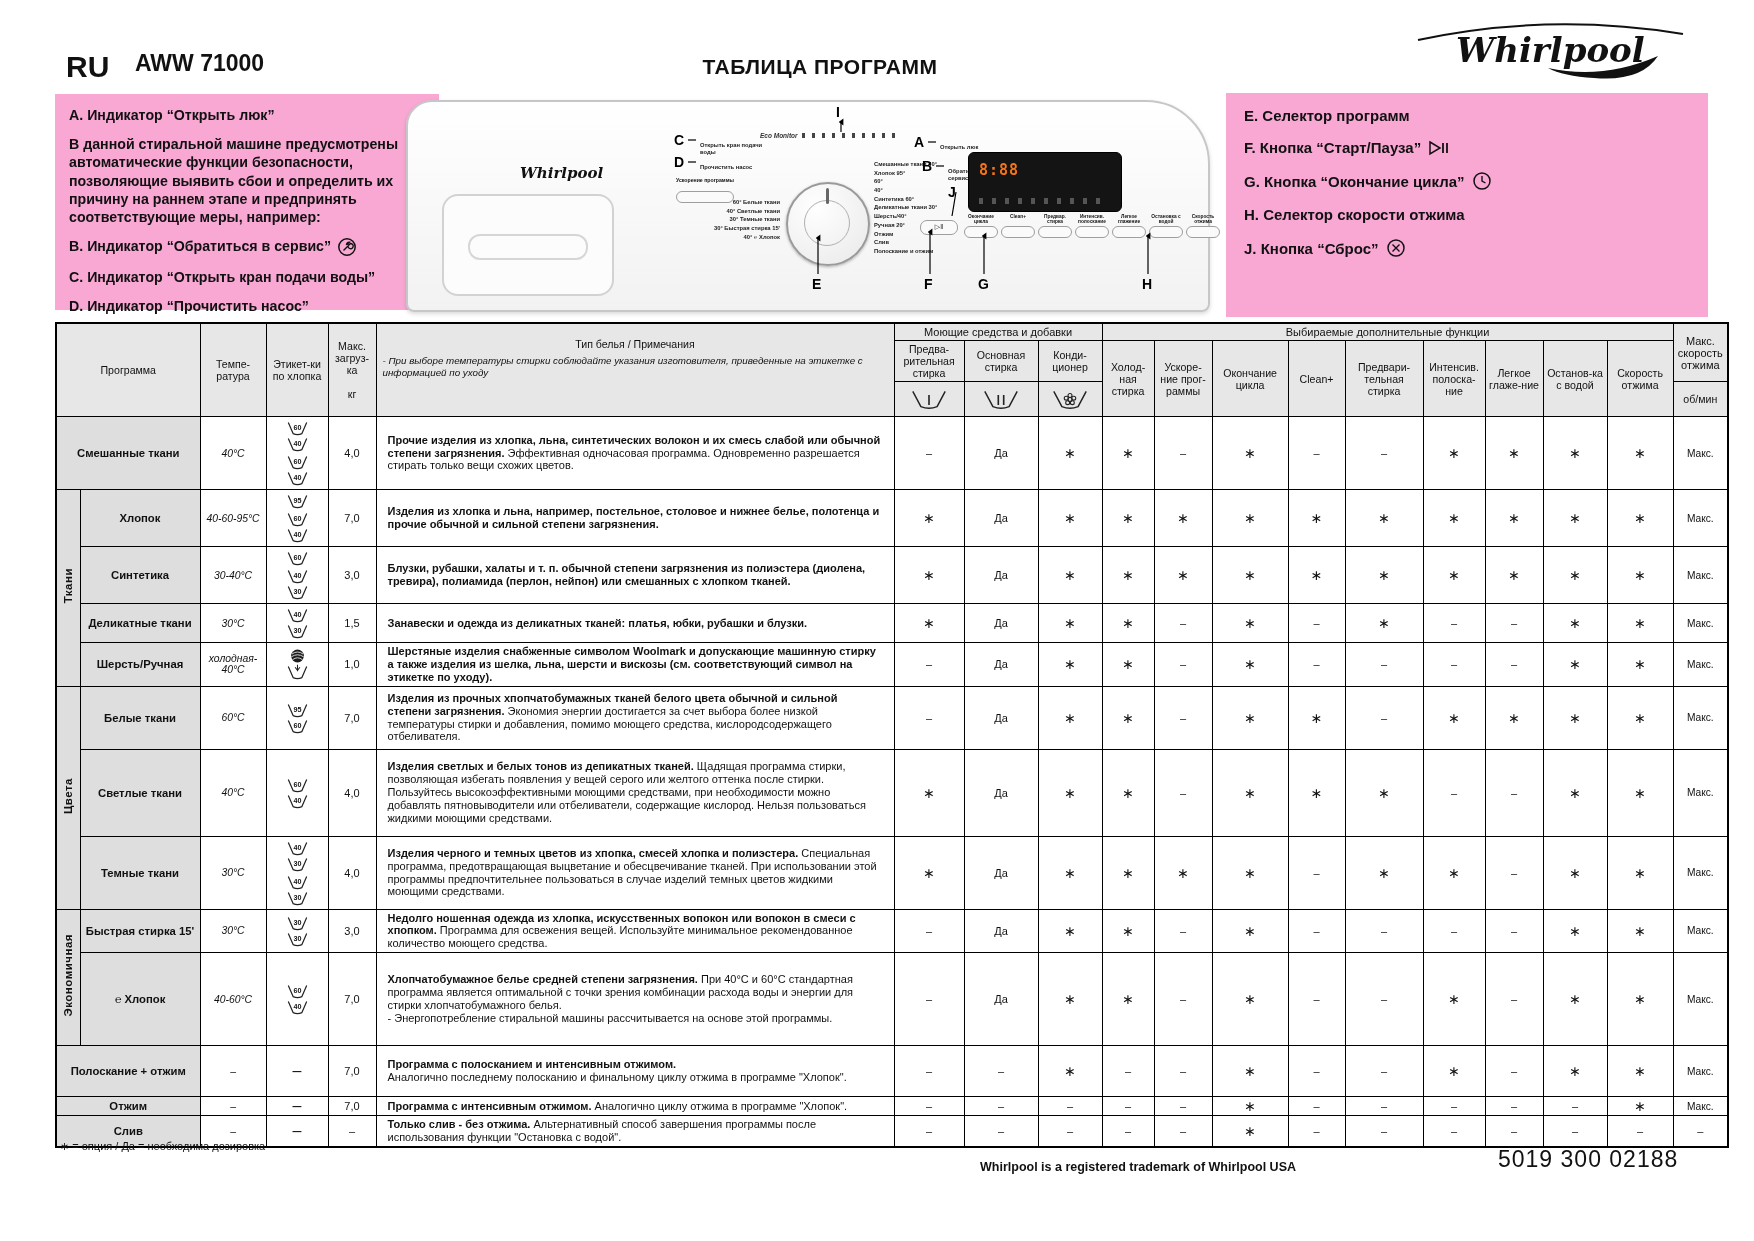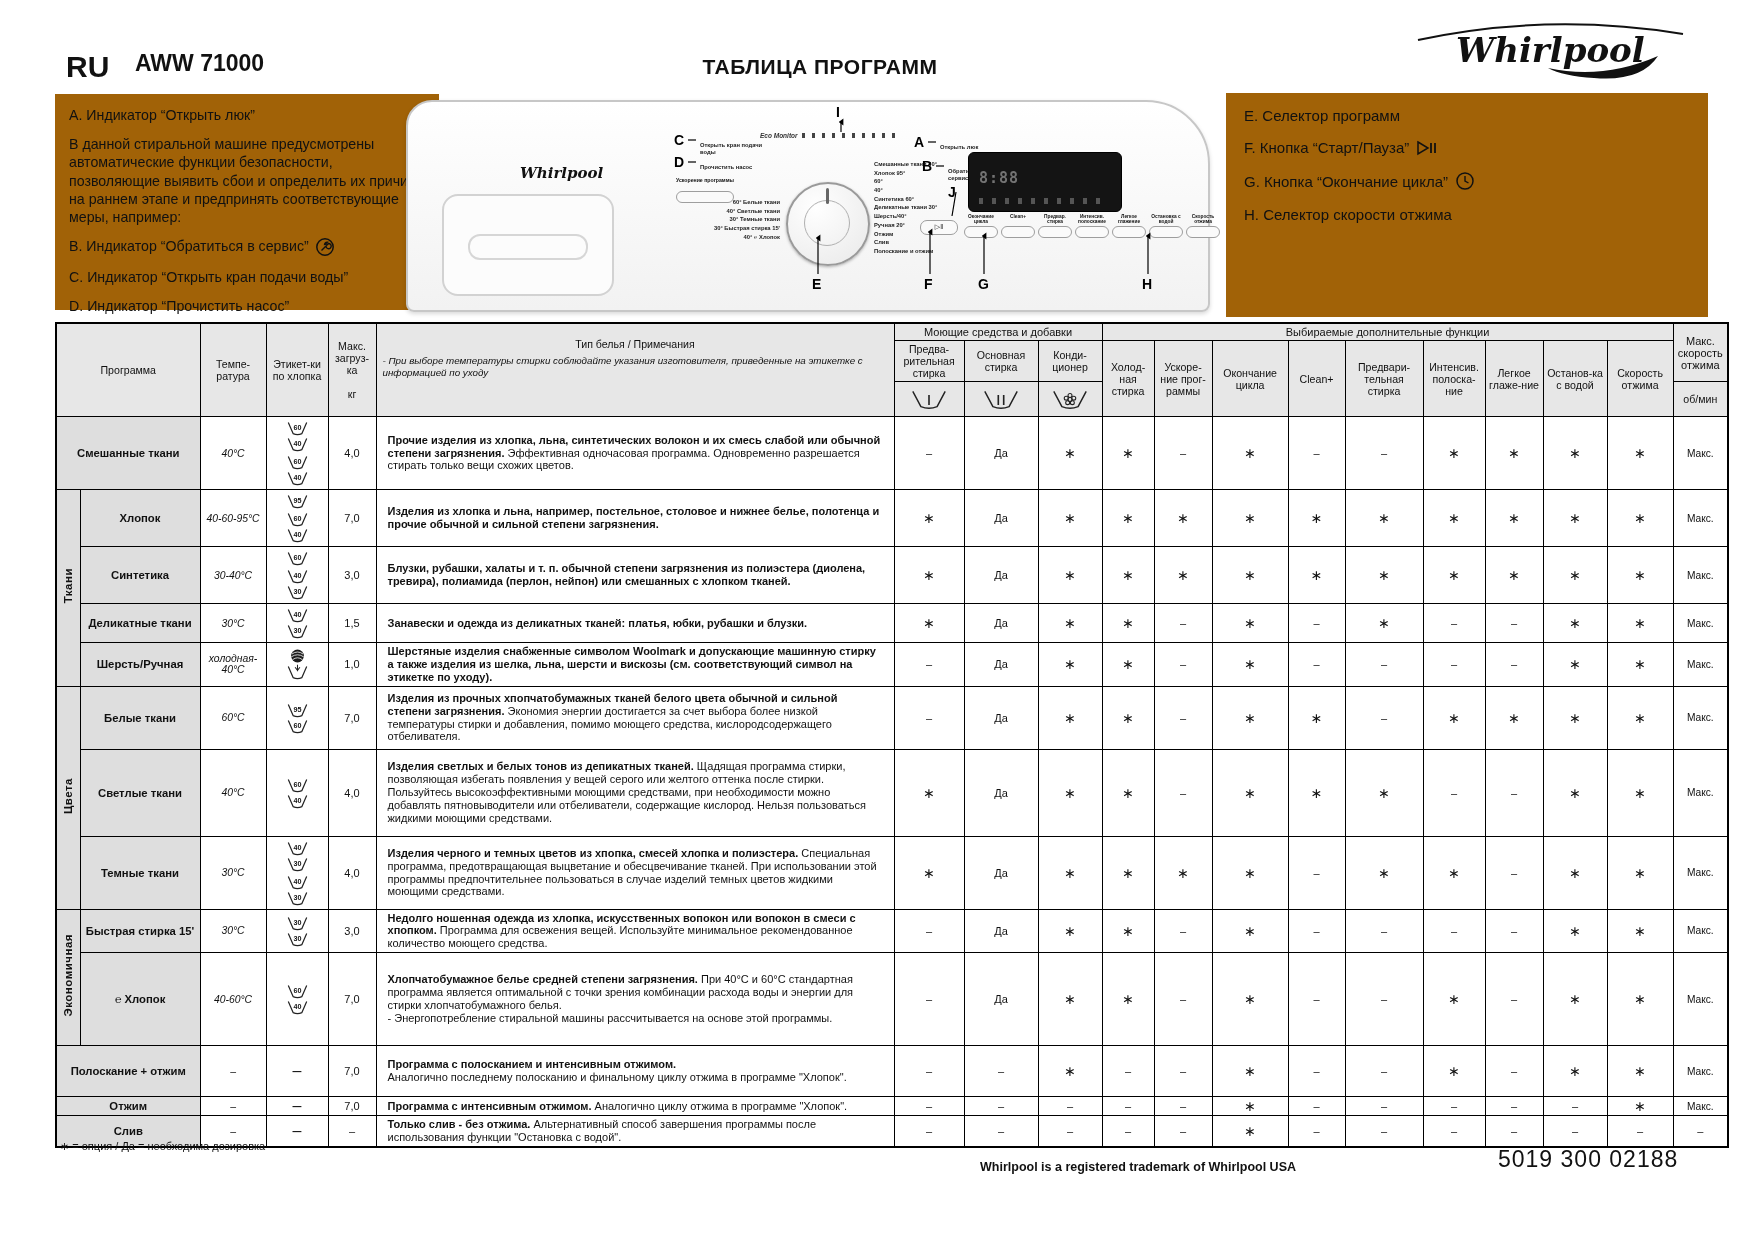--- a/index.html
+++ b/index.html
@@ -7,41 +7,41 @@
        font-family:"Liberation Sans","DejaVu Sans",sans-serif;overflow:hidden}
 
   
   .hdr-ru{position:absolute;left:66px;top:50px;font-size:30px;font-weight:bold}
   .hdr-model{position:absolute;left:135px;top:50px;font-size:23px;font-weight:bold}
   .hdr-title{position:absolute;left:550px;top:55px;width:540px;text-align:center;
              font-size:21px;font-weight:bold;letter-spacing:.5px}
   .logo{position:absolute;left:1398px;top:10px;width:300px;height:78px}
 
   
-  .infobox{position:absolute;background:#a16207;font-weight:normal}
+  .infobox{position:absolute;background:#f9a8d4;font-weight:bold}
   #left-box{left:55px;top:94px;width:356px;height:192px;padding:12px 14px;font-size:14.2px;line-height:1.28}
   #left-box .li{margin-bottom:11px;display:flex;align-items:flex-start;gap:6px}
   #right-box{left:1226px;top:93px;width:446px;height:196px;padding:14px 18px;font-size:15px}
   #right-box .li{margin-bottom:15px;display:flex;align-items:center;gap:7px}
   .inline-ic{display:inline-block;vertical-align:middle}
 
   
   #machine{position:absolute;left:400px;top:96px;width:812px;height:218px}
   .mbody{position:absolute;left:6px;top:4px;right:2px;bottom:2px;background:linear-gradient(#ffffff,#f2f2f2);
          border:2px solid #c7c7c7;border-radius:26px 64px 8px 8px;box-shadow:0 2px 4px rgba(0,0,0,.15)}
   .drawer{position:absolute;left:34px;top:92px;width:168px;height:98px;border:2px solid #d2d2d2;border-radius:16px;background:#fcfcfc}
   .drawer-handle{position:absolute;left:24px;top:38px;width:116px;height:22px;border:2px solid #d6d6d6;border-radius:12px}
   .mbrand{position:absolute;left:112px;top:62px;font-family:"DejaVu Serif","Liberation Serif",serif;
           font-style:italic;font-size:15px;font-weight:bold}
   .knob{position:absolute;left:378px;top:80px;width:80px;height:80px;border:2px solid #9a9a9a;border-radius:50%;
         background:radial-gradient(circle at 35% 30%,#ffffff,#e8e8e8);box-shadow:0 1px 3px rgba(0,0,0,.3)}
   .knob-inner{position:absolute;left:16px;top:16px;width:44px;height:44px;border:1.5px solid #b0b0b0;border-radius:50%}
   .knob-mark{position:absolute;left:38px;top:4px;width:3px;height:16px;background:#666;border-radius:2px}
   .display{position:absolute;left:560px;top:50px;width:152px;height:58px;background:#141414;border-radius:6px;border:1px solid #000}
-  .digits{position:absolute;left:10px;top:16px;color:#737373;font-family:"DejaVu Sans Mono","Liberation Mono",monospace;
+  .digits{position:absolute;left:10px;top:8px;color:#f97316;font-family:"DejaVu Sans Mono","Liberation Mono",monospace;
           font-size:15px;font-weight:bold;letter-spacing:1px}
   .disp-icons{position:absolute;left:10px;bottom:7px;width:130px;height:6px;
               background:repeating-linear-gradient(90deg,#555 0 4px,transparent 4px 13px)}
   .tinytxt{position:absolute;font-size:5.8px;line-height:1.2;color:#222;font-weight:bold}
   .dial-list{position:absolute;font-size:5.8px;line-height:1.5;color:#222;font-weight:bold}
   #dial-left{left:282px;top:96px;width:90px;text-align:right}
   #dial-right{left:466px;top:58px;width:92px;text-align:left}
   .side-btn .pill,.pbtn .pill{display:block;border:1.5px solid #9e9e9e;border-radius:7px;background:#fafafa;height:10px}
   .side-btn{position:absolute;left:268px;top:76px;width:58px;text-align:center}
   .side-btn .pbl{font-size:5.2px;font-weight:bold;display:block;margin-bottom:1px}
@@ -137,20 +137,27 @@
   <div class="li">
       <span>G.  Кнопка “Окончание цикла”</span>
     <svg class="inline-ic" width="20" height="20" viewBox="0 0 20 20">
         <circle cx="10" cy="10" r="8" fill="none" stroke="#111" stroke-width="1.5"></circle>
         <path d="M10 5 V10 L13.5 12" fill="none" stroke="#111" stroke-width="1.4"></path>
       </svg>
   </div>
   <div class="li">
       <span>H.  Селектор скорости отжима</span>
     </div>
+  <div class="li">
+      <span>J.  Кнопка “Сброс”</span>
+    <svg class="inline-ic" width="20" height="20" viewBox="0 0 20 20">
+        <circle cx="10" cy="10" r="8" fill="none" stroke="#111" stroke-width="1.5"></circle>
+        <path d="M6.5 6.5 L13.5 13.5 M13.5 6.5 L6.5 13.5" stroke="#111" stroke-width="1.4"></path>
+      </svg>
+  </div>
 </div>
 
 <div id="machine">
   <div class="mbody">
     <div class="drawer">
       <div class="drawer-handle"></div>
     </div>
     <div class="mbrand">Whirlpool</div>
 
     <div class="tinytxt" style="left:292px;top:40px;width:72px">Открыть кран подачи воды</div>

